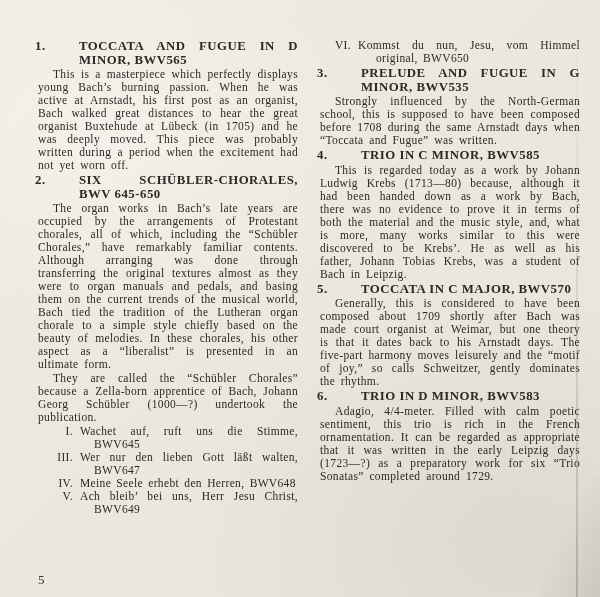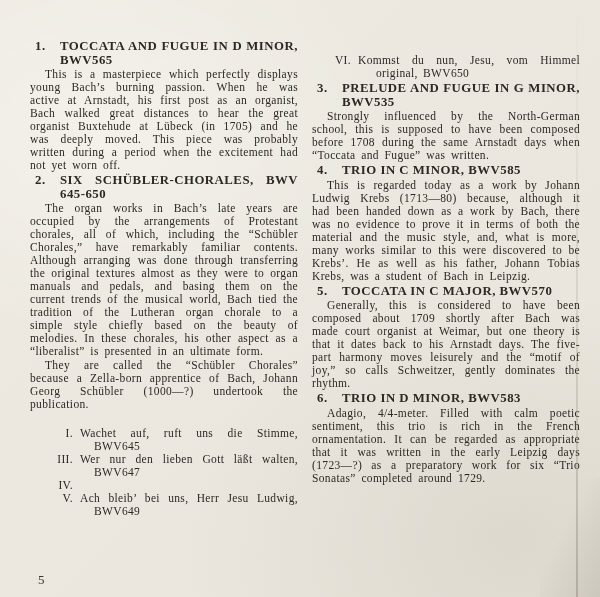--- a/index.html
+++ b/index.html
@@ -28,31 +28,31 @@
     font-weight: 700;
     font-size: 12.8px;
     line-height: 13.6px;
     letter-spacing: 0.5px;
   }
   .hnum {
     flex: 0 0 30px;
     box-sizing: border-box;
     padding-left: 5px;
   }
-  .htitle { flex: 1 1 auto; text-align: justify; }
+  .htitle { flex: 1 1 auto; text-align: justify; margin-left: 19px; }
   .para {
-    margin: 1px 0 0 0;
+    margin: 1px 0 0 8px;
     font-size: 11.5px;
     line-height: 13px;
     letter-spacing: 0.35px;
     word-spacing: 2.5px;
     text-align: justify;
     text-indent: 15px;
   }
-  .rlist { margin-top: 16px; }
+  .rlist { margin-top: 1px; }
   .ritem {
     display: flex;
     font-size: 11.5px;
     line-height: 13px;
     letter-spacing: 0.35px;
     word-spacing: 2px;
   }
   .rnum {
     flex: 0 0 50px;
     box-sizing: border-box;
@@ -126,24 +126,25 @@
           <div class="ritem">
             <span class="rnum">I.</span>
             <span class="rtext">Wachet auf, ruft uns die Stimme, BWV645</span>
           </div>
           <div class="ritem">
             <span class="rnum">III.</span>
             <span class="rtext">Wer nur den lieben Gott läßt walten, BWV647</span>
           </div>
           <div class="ritem">
             <span class="rnum">IV.</span>
+            <span class="rtext">Meine Seele erhebt den Herren, BWV648</span>
           </div>
           <div class="ritem">
             <span class="rnum">V.</span>
-            <span class="rtext">Ach bleib’ bei uns, Herr Jesu Ludwig, BWV649</span>
+            <span class="rtext">Ach bleib’ bei uns, Herr Jesu Christ, BWV649</span>
           </div>
         </div>
       </div>
 
     </div>
 
     <div class="col">
 
       <div class="rlist lead">
         <div class="ritem">

